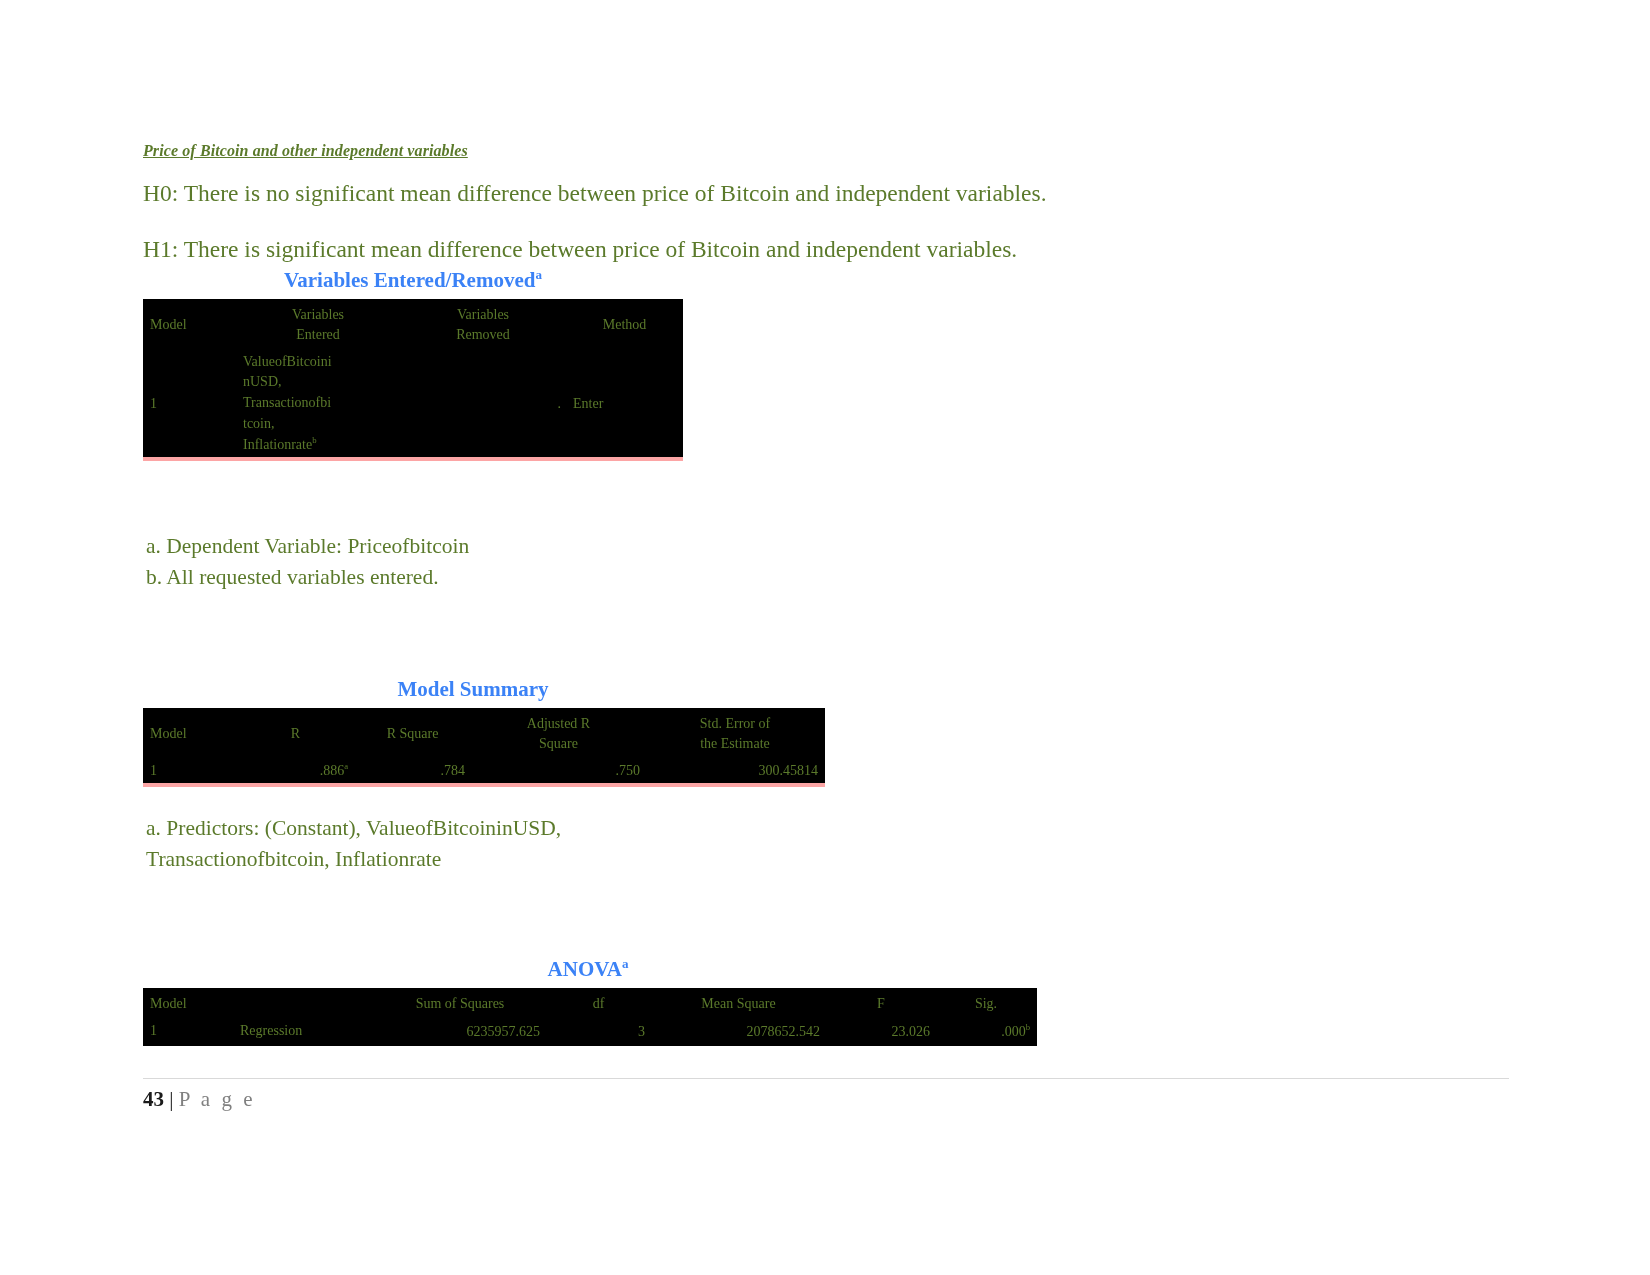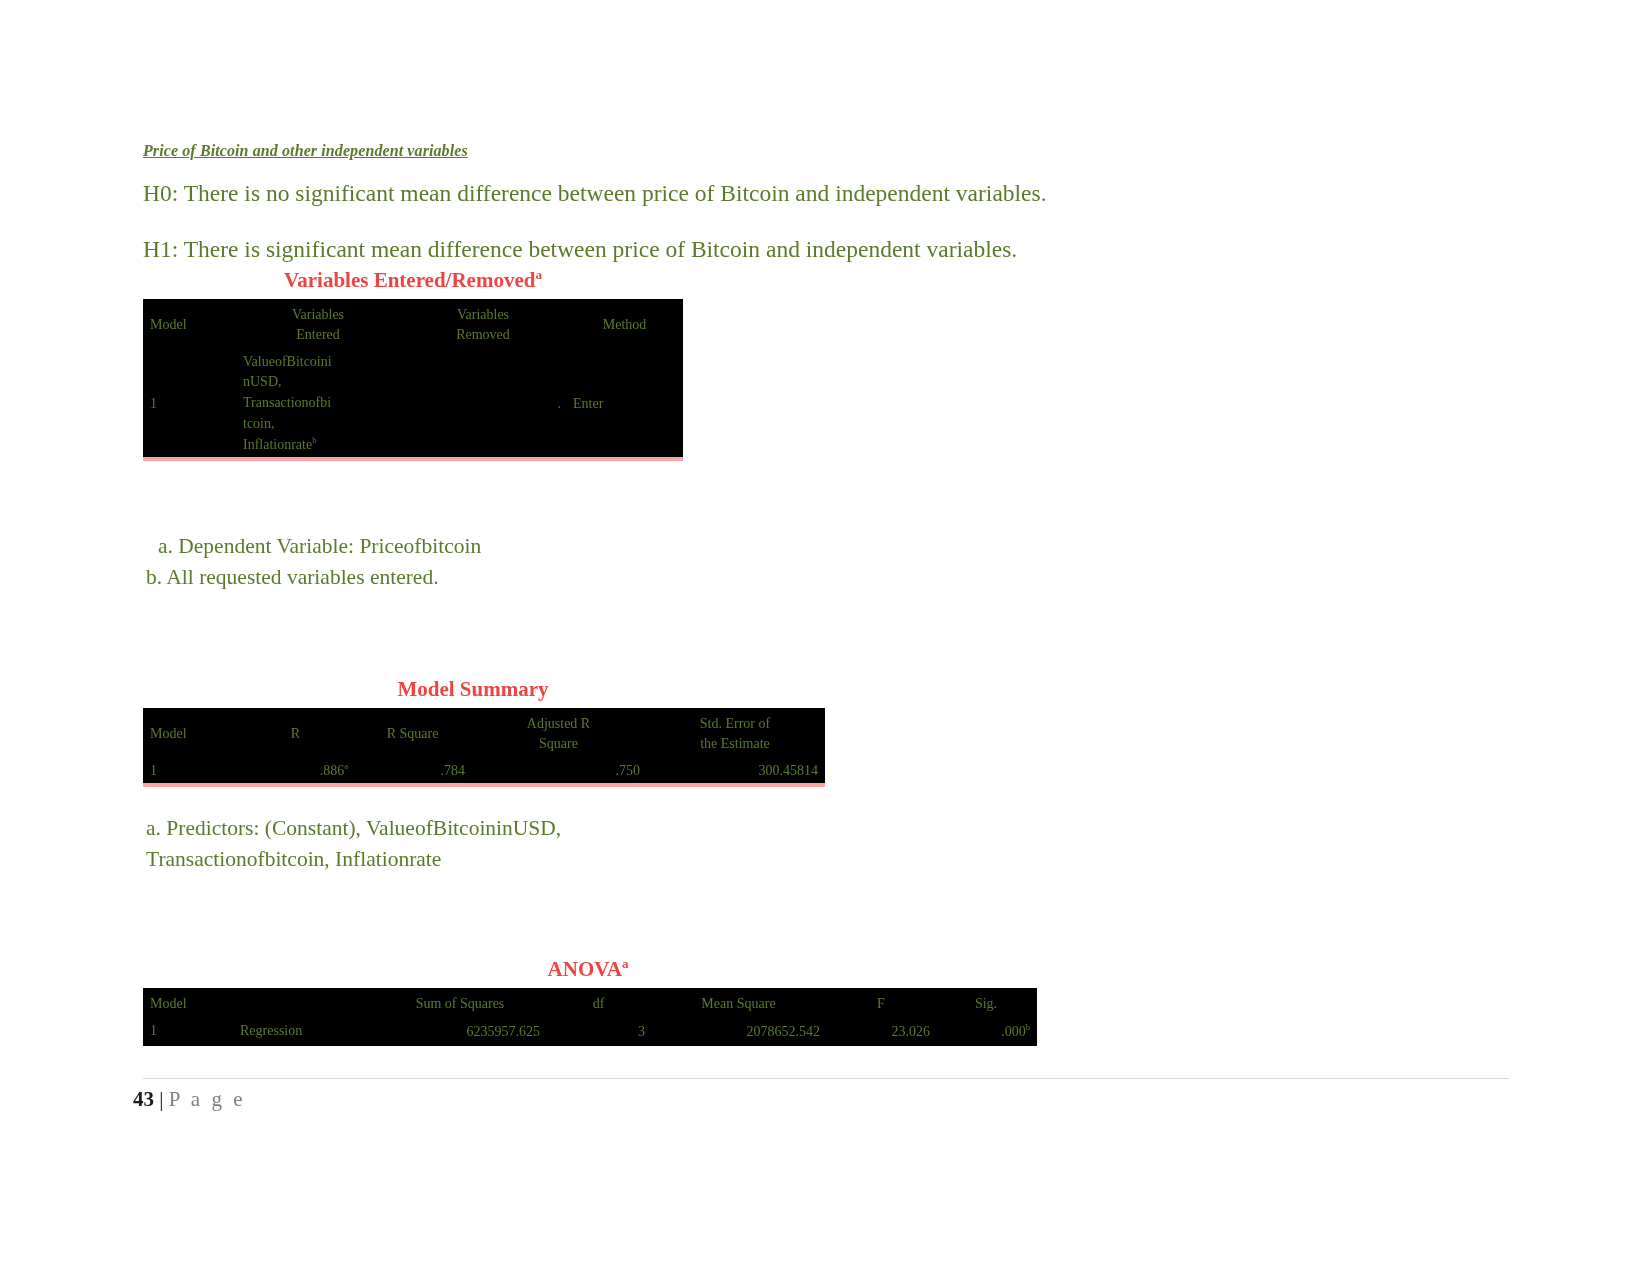--- a/index.html
+++ b/index.html
@@ -44,21 +44,21 @@
     white-space: nowrap;
   }
   .hyp.h0 { top: 180px; }
   .hyp.h1 { top: 236px; text-align: center; }
 
   
   .tbl-caption {
     position: absolute;
     font-size: 21px;
     font-weight: bold;
-    color: #ef4444;
+    color: #3b82f6;
     text-align: center;
     white-space: nowrap;
   }
   table.spss {
     position: absolute;
     border-collapse: collapse;
     color: #5b7a2b;
     font-size: 14px;
     background: #000000;
     table-layout: fixed;
@@ -95,21 +95,21 @@
   }
 
   
   #cap-ve  { left: 143px; top: 268px; width: 540px; }
   #tbl-ve  { left: 143px; top: 299px; width: 538px; }
   #tbl-ve col.c1 { width: 93px; }
   #tbl-ve col.c2 { width: 162px; }
   #tbl-ve col.c3 { width: 168px; }
   #tbl-ve col.c4 { width: 115px; }
   #tbl-ve td.varcell { line-height: 1.48; }
-  #note-ve-a { top: 534px; margin-left: 12px; }
+  #note-ve-a { top: 534px; }
   #note-ve-b { top: 565px; }
 
   
   #cap-ms { left: 143px; top: 677px; width: 660px; }
   #tbl-ms { left: 143px; top: 708px; width: 680px; }
   #tbl-ms col.c1 { width: 93px; }
   #tbl-ms col.c2 { width: 117px; }
   #tbl-ms col.c3 { width: 117px; }
   #tbl-ms col.c4 { width: 175px; }
   #tbl-ms col.c5 { width: 178px; }
@@ -136,21 +136,21 @@
   .footer-rule {
     position: absolute;
     left: 143px;
     top: 1078px;
     width: 1366px;
     height: 1px;
     background: #d9d9d9;
   }
   .footer {
     position: absolute;
-    left: 133px;
+    left: 143px;
     top: 1087px;
     font-size: 21px;
     color: #808080;
     white-space: nowrap;
   }
   .footer .pg {
     color: #1a1a1a;
     font-weight: bold;
   }
   .footer .bar { color: #1a1a1a; }

